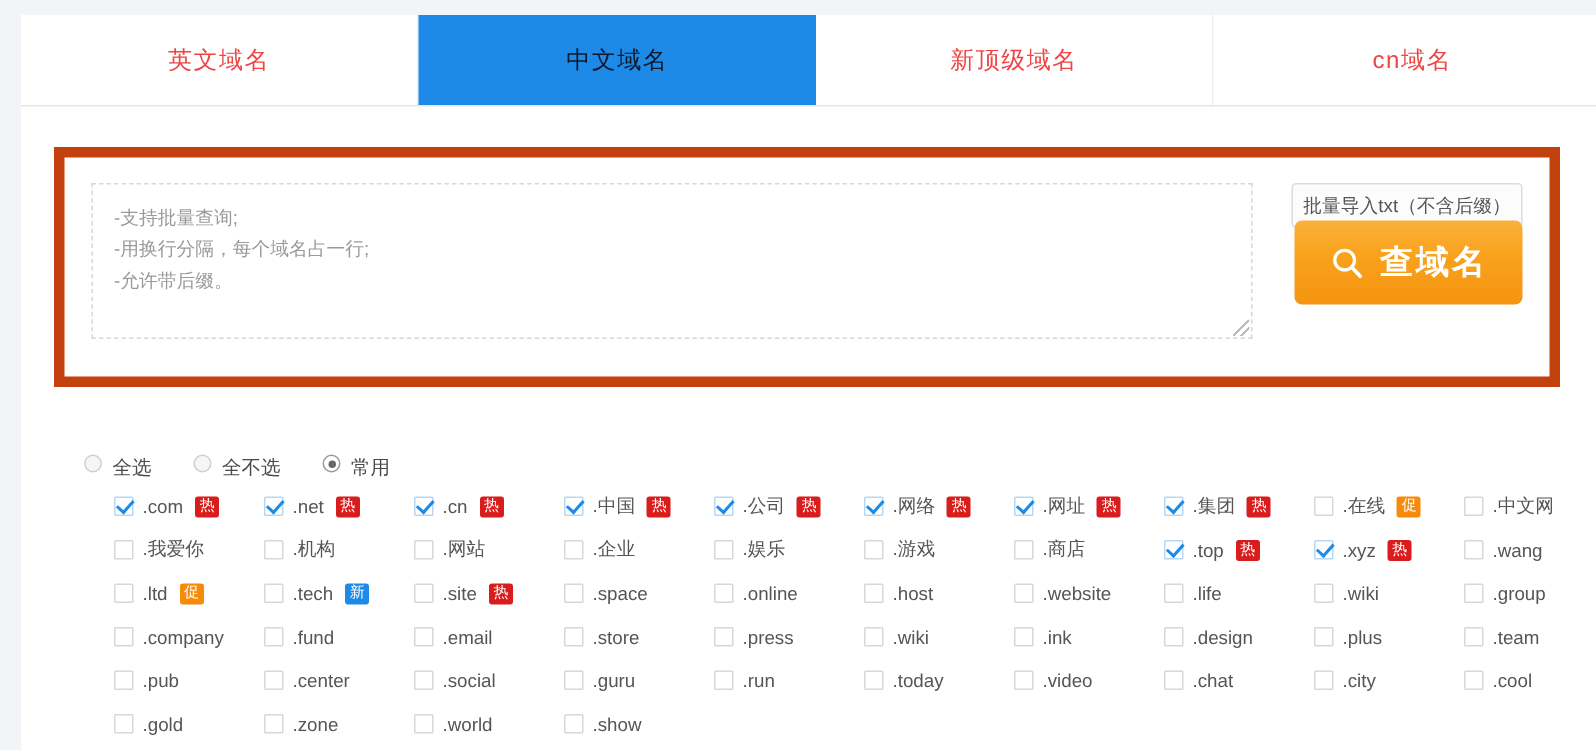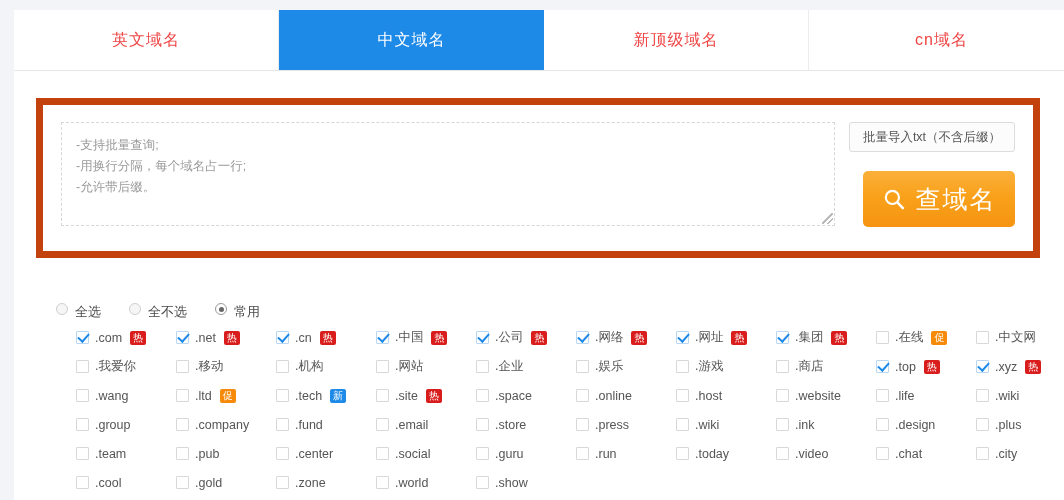--- a/index.html
+++ b/index.html
@@ -43,21 +43,21 @@
     color: #ef4444;
     letter-spacing: 1px;
     cursor: pointer;
     border-right: 1px solid #ececec;
     background: #fff;
     box-sizing: border-box;
   }
   .tab:last-child { border-right: none; }
   .tab.active {
     background: #1e8ae8;
-    color: #ffffff;
+    color: #0f172a;
     border-right: none;
   }
 
   
   .search-panel {
     position: absolute;
     left: 22px;
     top: 88px;
     width: 1004px;
     height: 160px;
@@ -106,46 +106,46 @@
     height: 100%;
     background:
       linear-gradient(135deg, transparent 0 45%, #bbb 45% 55%, transparent 55% 100%),
       linear-gradient(135deg, transparent 0 70%, #bbb 70% 80%, transparent 80% 100%);
   }
 
   .import-btn {
     position: absolute;
     right: 18px;
     top: 17px;
-    width: 166px;
+    width: 154px;
     height: 30px;
     border: 1px solid #dcdcdc;
     border-radius: 3px;
     background: #fcfcfc;
     color: #555;
     font-size: 12.5px;
     display: flex;
     align-items: center;
     justify-content: center;
     box-sizing: border-box;
     cursor: pointer;
     white-space: nowrap;
   }
   .search-btn {
     position: absolute;
     right: 18px;
-    top: 66px;
+    top: 42px;
     width: 152px;
     height: 56px;
     border: none;
     border-radius: 5px;
     background: linear-gradient(180deg, #fbb03b 0%, #f9a11b 45%, #f59410 100%);
     color: #ffffff;
-    font-size: 25px;
-    font-weight: normal;
+    font-size: 22px;
+    font-weight: bold;
     letter-spacing: 2px;
     display: flex;
     align-items: center;
     justify-content: center;
     gap: 9px;
     cursor: pointer;
     box-sizing: border-box;
   }
   .mag {
     width: 25px;
@@ -359,24 +359,20 @@
       <div class="tld-item">
         <span class="cbox"></span>
         <span class="tld-name">.中文网</span>
       </div>
       <div class="tld-item">
         <span class="cbox"></span>
         <span class="tld-name">.我爱你</span>
       </div>
       <div class="tld-item">
         <span class="cbox"></span>
-        <span class="tld-name">.移动</span>
-      </div>
-      <div class="tld-item">
-        <span class="cbox"></span>
         <span class="tld-name">.机构</span>
       </div>
       <div class="tld-item">
         <span class="cbox"></span>
         <span class="tld-name">.网站</span>
       </div>
       <div class="tld-item">
         <span class="cbox"></span>
         <span class="tld-name">.企业</span>
       </div>

